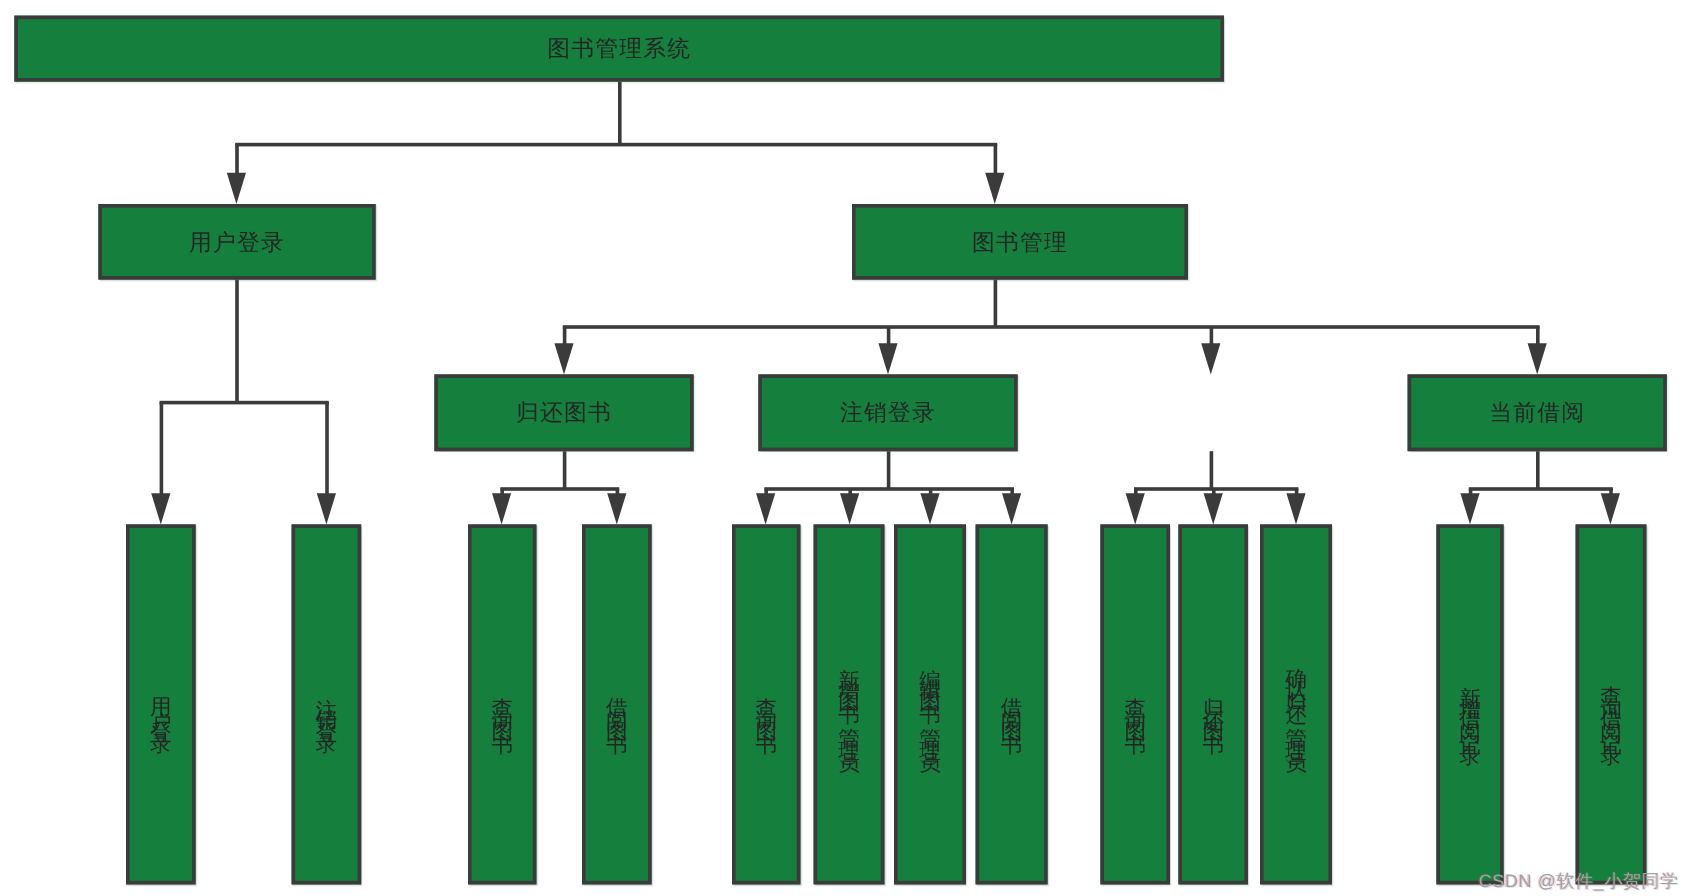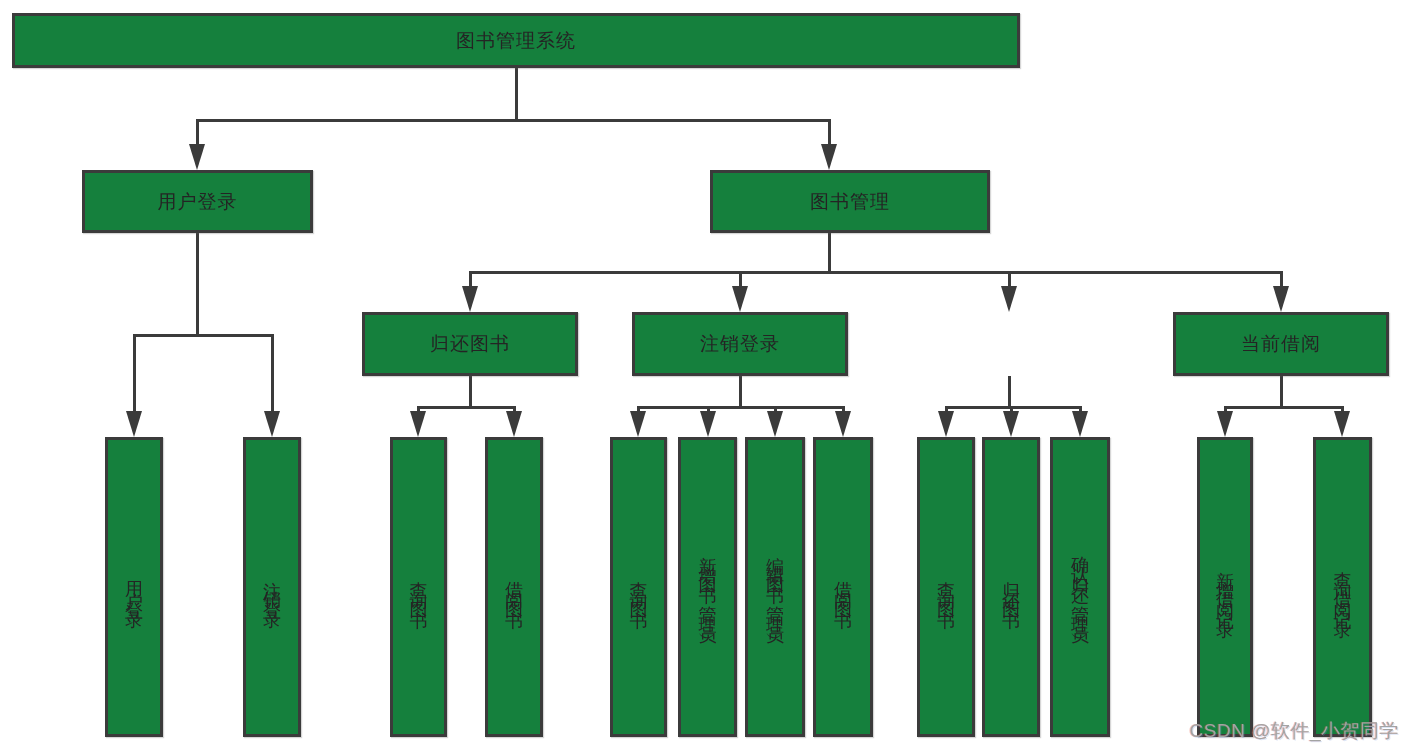--- a/index.html
+++ b/index.html
@@ -52,21 +52,21 @@
     width: 0;
     height: 0;
     border-left: 8px solid transparent;
     border-right: 8px solid transparent;
     border-top: 26px solid var(--line, #3b3b3b);
   }
   .watermark {
     position: absolute;
     right: 6px;
     bottom: 3px;
-    font-size: 19px;
+    font-size: 15px;
     color: var(--wm, #a3a3a3);
     letter-spacing: 0.5px;
     text-shadow: -1px 0 0 rgba(234,84,62,0.35), 1px 1px 0 rgba(120,150,220,0.25);
     white-space: nowrap;
     text-align: right;
   }
 </style>
 </head>
 <body>
 

